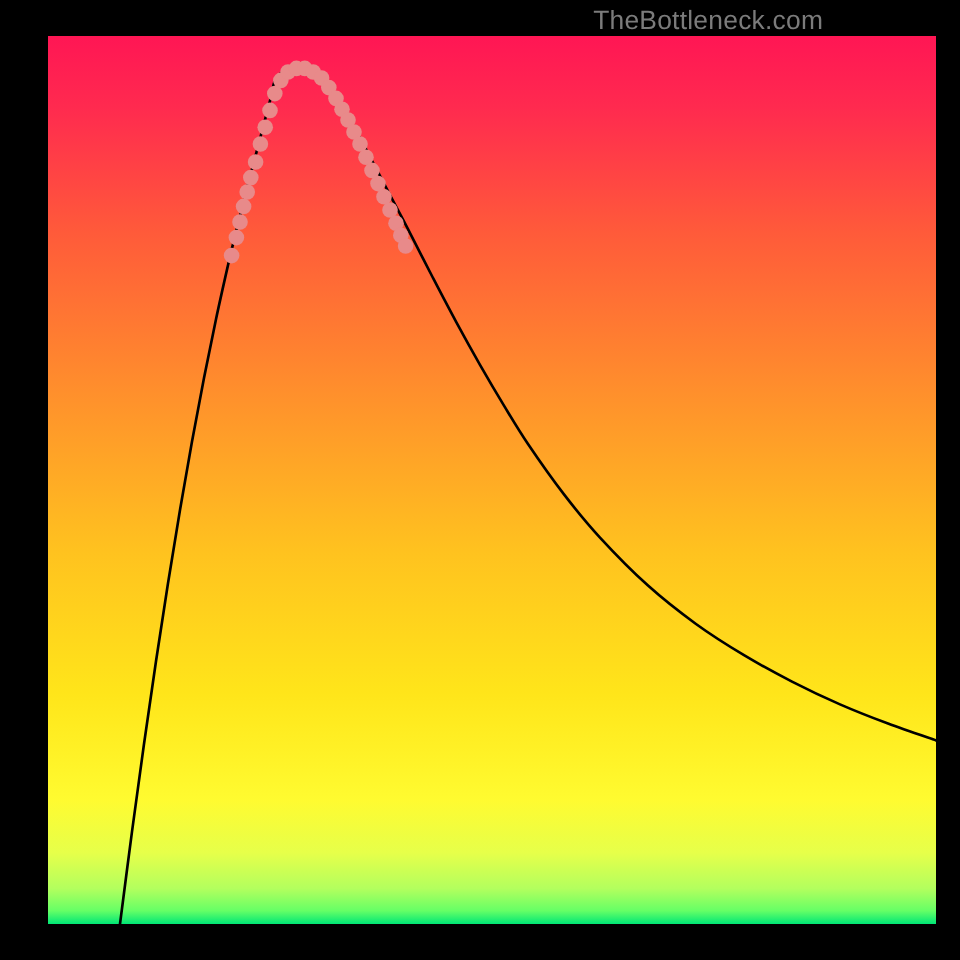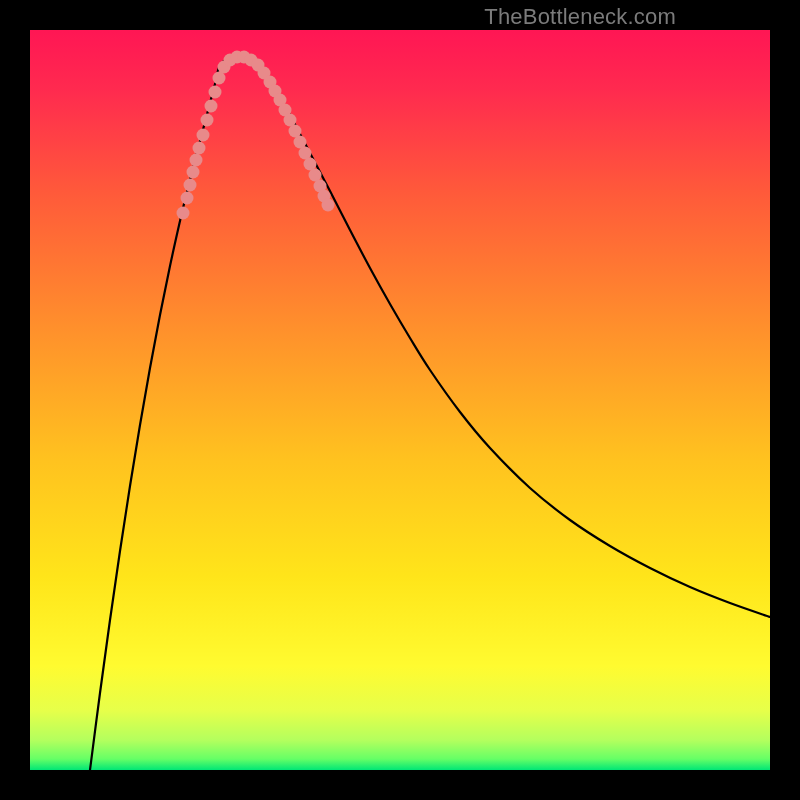--- a/index.html
+++ b/index.html
@@ -6,21 +6,21 @@
     margin: 0;
     padding: 0;
     width: 800px;
     height: 800px;
     overflow: hidden;
     background: #000;
     font-family: Arial, Helvetica, sans-serif;
   }
   .frame {
     position: absolute;
-    top: 0; left: 0;
+    top: 0; left: 10px;
     width: 684px;
     height: 800px;
     background: #000;
   }
   .plot-area {
     position: absolute;
     top: 30px;
     left: 30px;
     width: 740px;
     height: 740px;

